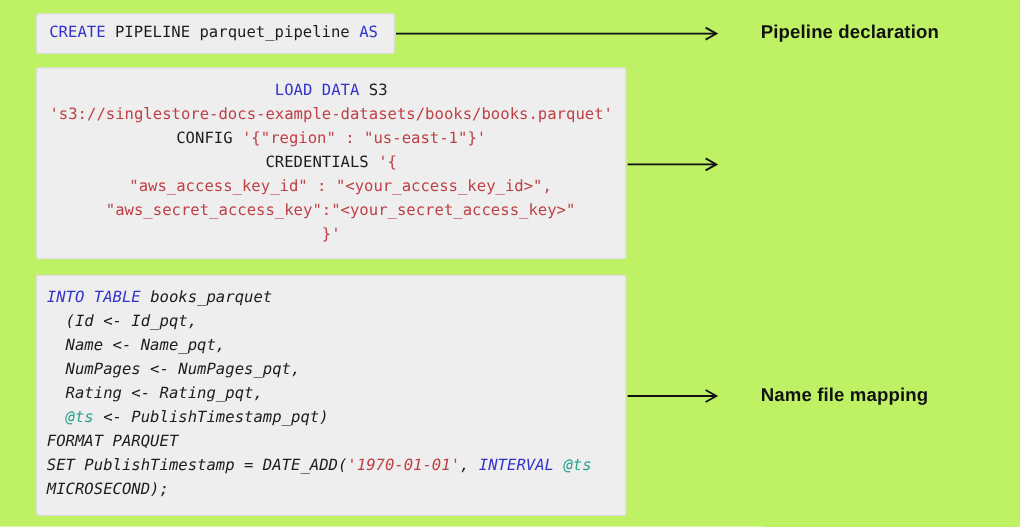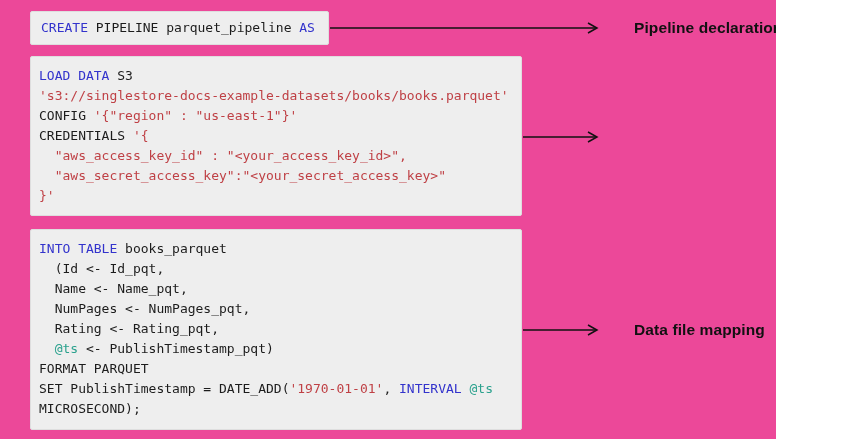--- a/index.html
+++ b/index.html
@@ -1,23 +1,23 @@
 <!DOCTYPE html>
 <html><head>
 <meta charset="utf-8">
 <style>
   * { margin: 0; padding: 0; box-sizing: border-box; }
   html, body { background: #ffffff; }
   body { font-family: "Liberation Sans", "DejaVu Sans", sans-serif; }
 
   .canvas {
     position: relative;
-    width: 776px;
+    width: 850px;
     height: 439px;
-    background: #ec4899;
+    background: #bef264;
     overflow: hidden;
   }
 
   .code-block {
     position: absolute;
     left: 30px;
     border: 1px solid #dedede;
     border-radius: 2px;
   }
   .block-0 { top: 11px;  width: 299px; height: 34px;  padding: 6px 10px; }
@@ -58,25 +58,25 @@
 </style>
 </head>
 <body>
 
 <div class="canvas">
 
   <div class="code-block block-0" style="background: rgb(238, 238, 238); border-color: rgb(222, 222, 222);">
     <pre class="code"><div class="code-line"><span style="color: rgb(51, 51, 204);">CREATE</span><span style="color: rgb(28, 28, 28);"> PIPELINE parquet_pipeline </span><span style="color: rgb(51, 51, 204);">AS</span></div></pre>
   </div>
 
-  <div class="code-block block-1" style="background: rgb(238, 238, 238); border-color: rgb(222, 222, 222);">
+  <div class="code-block block-1" style="background: rgb(238, 238, 238); border-color: rgb(222, 222, 222); text-align: center;">
     <pre class="code"><div class="code-line"><span style="color: rgb(51, 51, 204);">LOAD DATA</span><span style="color: rgb(28, 28, 28);"> S3</span></div><div class="code-line"><span style="color: rgb(191, 64, 69);">'s3://singlestore-docs-example-datasets/books/books.parquet'</span></div><div class="code-line"><span style="color: rgb(28, 28, 28);">CONFIG </span><span style="color: rgb(191, 64, 69);">'{"region" : "us-east-1"}'</span></div><div class="code-line"><span style="color: rgb(28, 28, 28);">CREDENTIALS </span><span style="color: rgb(191, 64, 69);">'{</span></div><div class="code-line"><span style="color: rgb(191, 64, 69);">  "aws_access_key_id" : "&lt;your_access_key_id&gt;",</span></div><div class="code-line"><span style="color: rgb(191, 64, 69);">  "aws_secret_access_key":"&lt;your_secret_access_key&gt;"</span></div><div class="code-line"><span style="color: rgb(191, 64, 69);">}'</span></div></pre>
   </div>
 
-  <div class="code-block block-2" style="background: rgb(238, 238, 238); border-color: rgb(222, 222, 222);">
+  <div class="code-block block-2" style="background: rgb(238, 238, 238); border-color: rgb(222, 222, 222); font-style: italic;">
     <pre class="code"><div class="code-line"><span style="color: rgb(51, 51, 204);">INTO TABLE</span><span style="color: rgb(28, 28, 28);"> books_parquet</span></div><div class="code-line"><span style="color: rgb(28, 28, 28);">  (Id &lt;- Id_pqt,</span></div><div class="code-line"><span style="color: rgb(28, 28, 28);">  Name &lt;- Name_pqt,</span></div><div class="code-line"><span style="color: rgb(28, 28, 28);">  NumPages &lt;- NumPages_pqt,</span></div><div class="code-line"><span style="color: rgb(28, 28, 28);">  Rating &lt;- Rating_pqt,</span></div><div class="code-line"><span style="color: rgb(28, 28, 28);">  </span><span style="color: rgb(42, 161, 141);">@ts</span><span style="color: rgb(28, 28, 28);"> &lt;- PublishTimestamp_pqt)</span></div><div class="code-line"><span style="color: rgb(28, 28, 28);">FORMAT PARQUET</span></div><div class="code-line"><span style="color: rgb(28, 28, 28);">SET PublishTimestamp = DATE_ADD(</span><span style="color: rgb(191, 64, 69);">'1970-01-01'</span><span style="color: rgb(28, 28, 28);">, </span><span style="color: rgb(51, 51, 204);">INTERVAL</span><span style="color: rgb(28, 28, 28);"> </span><span style="color: rgb(42, 161, 141);">@ts</span></div><div class="code-line"><span style="color: rgb(28, 28, 28);">MICROSECOND);</span></div></pre>
   </div>
 
   <svg class="arrows" width="850" height="439" viewBox="0 0 850 439">
     <g stroke="#111111">
       <line x1="330" y1="28" x2="596" y2="28"></line>
       <path d="M 588 23 L 597 28 L 588 33"></path>
     </g>
     <g stroke="#111111">
       <line x1="523" y1="137" x2="596" y2="137"></line>
@@ -84,15 +84,15 @@
     </g>
     <g stroke="#111111">
       <line x1="523" y1="330" x2="596" y2="330"></line>
       <path d="M 588 325 L 597 330 L 588 335"></path>
     </g>
   </svg>
 
   <div class="annotation-label label-0" style="color: rgb(17, 17, 17);">Pipeline declaration</div>
 
 
-  <div class="annotation-label label-2" style="color: rgb(17, 17, 17);">Data file mapping</div>
+  <div class="annotation-label label-2" style="color: rgb(17, 17, 17);">Name file mapping</div>
 
 </div>
 
 </body></html>

